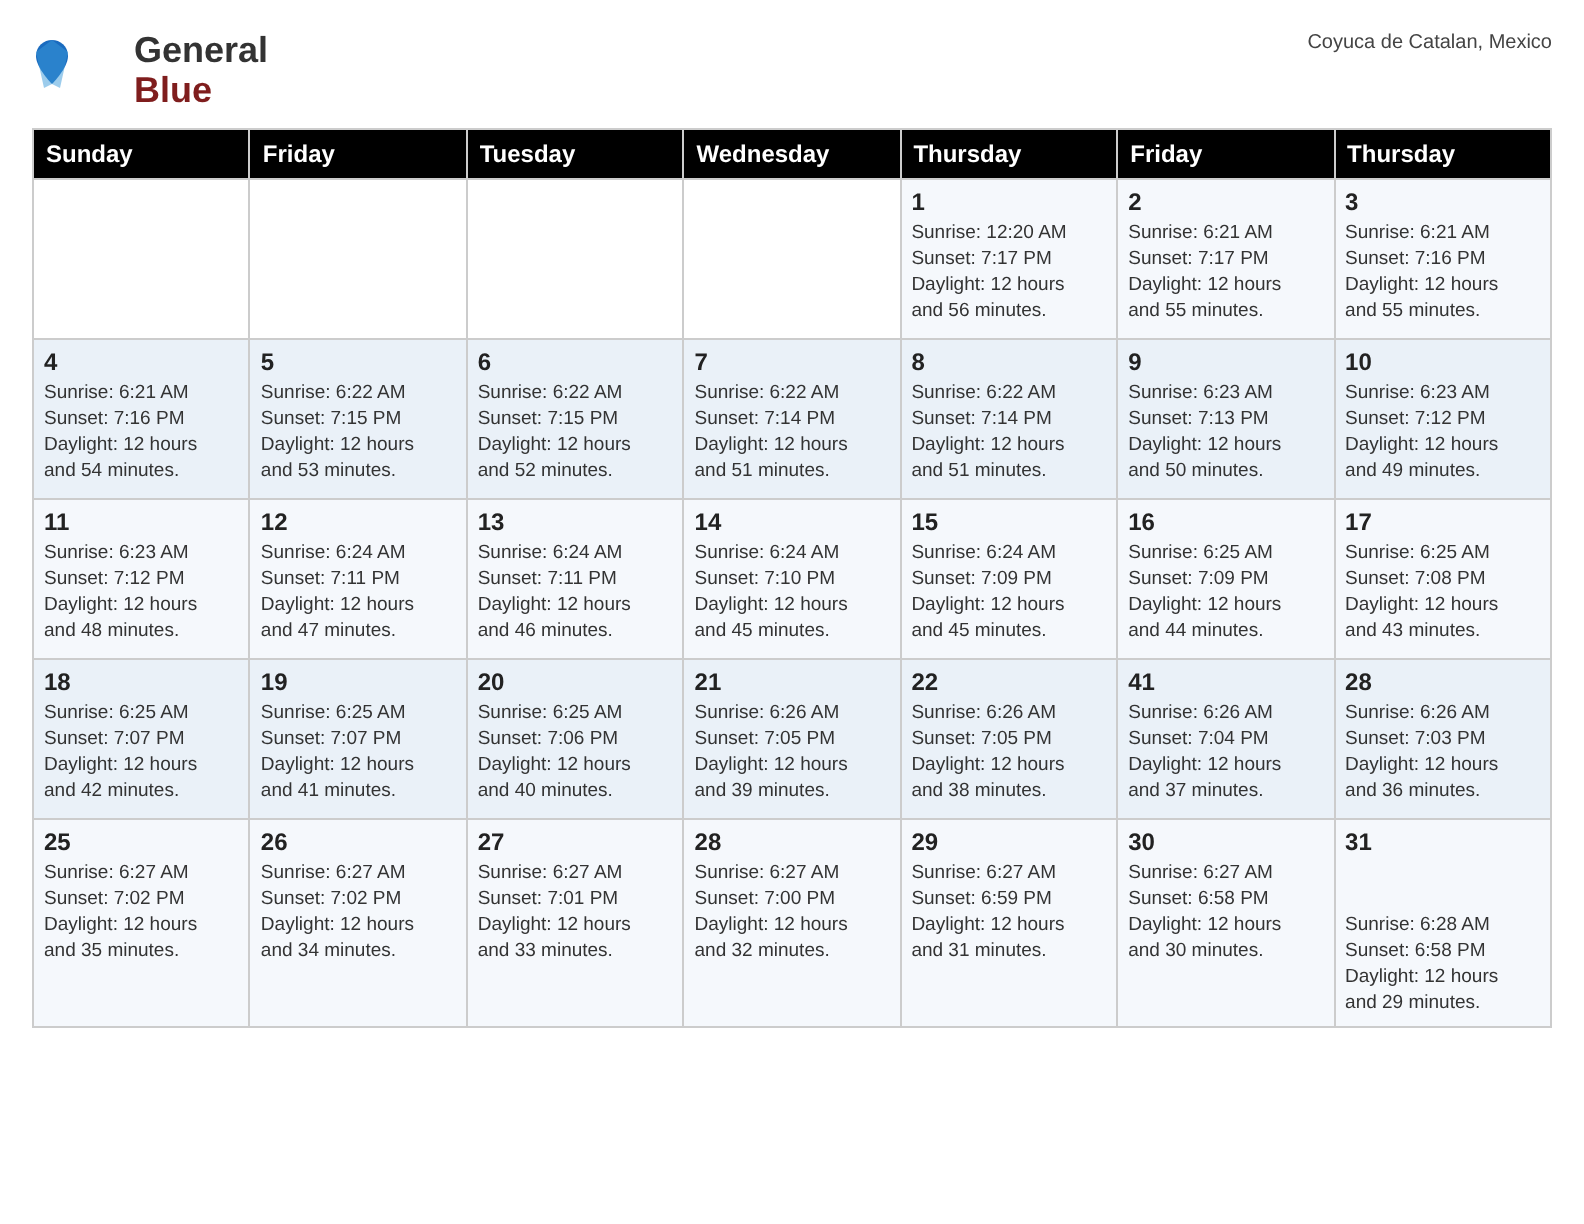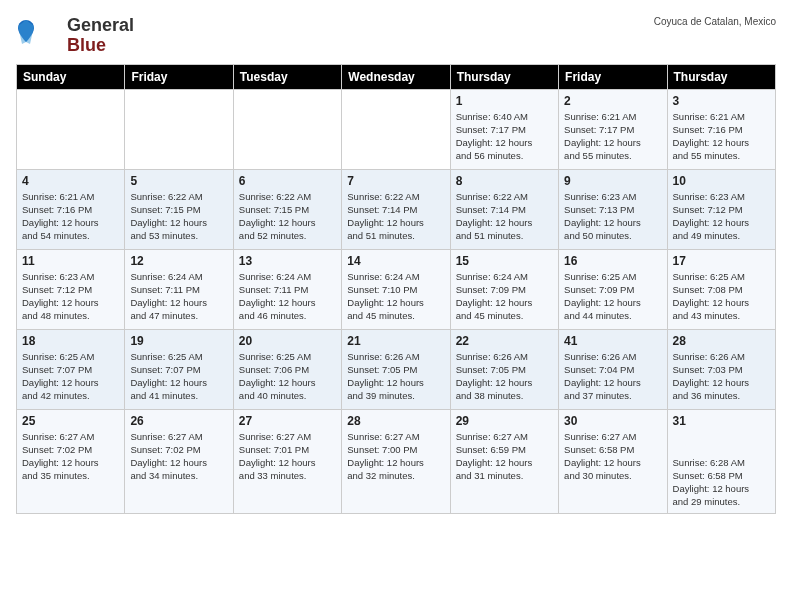--- a/index.html
+++ b/index.html
@@ -125,21 +125,21 @@
       </tr>
   </thead>
   <tbody>
   <tr>
         <td class="empty-cell"></td>
         <td class="empty-cell"></td>
         <td class="empty-cell"></td>
         <td class="empty-cell"></td>
         <td>
           <span class="day-num">1</span>
-          <div class="day-info" style="white-space: pre-line;">Sunrise: 6:40 AM
+          <div class="day-info" style="white-space: pre-line;">Sunrise: 12:20 AM
 Sunset: 7:17 PM
 Daylight: 12 hours
 and 56 minutes.</div>
         </td>
         <td>
           <span class="day-num">2</span>
           <div class="day-info" style="white-space: pre-line;">Sunrise: 6:21 AM
 Sunset: 7:17 PM
 Daylight: 12 hours
 and 55 minutes.</div>

